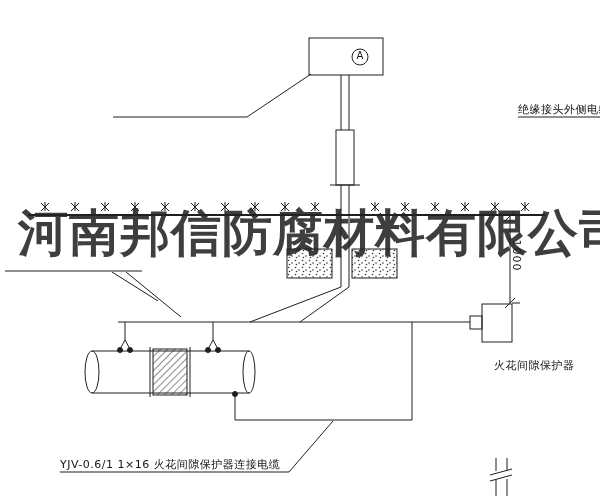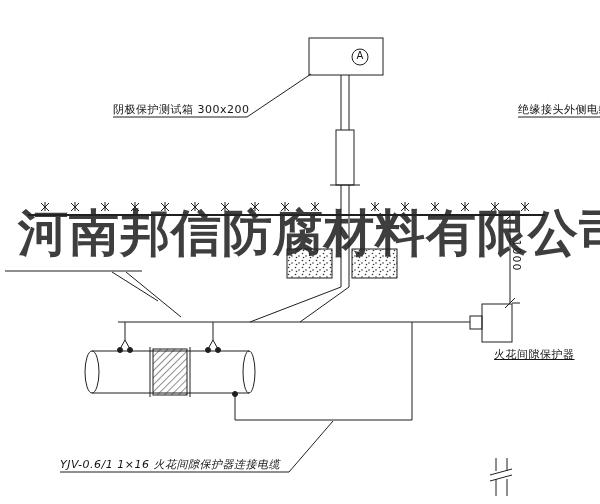--- a/index.html
+++ b/index.html
@@ -7,22 +7,22 @@
   body { font-family:"DejaVu Sans","Liberation Sans",sans-serif; background:#ffffff; }
   .canvas { position:relative; width:600px; height:504px; background:#ffffff; overflow:hidden; }
   .canvas svg { position:absolute; left:0; top:0; }
   .cad-label {
     position:absolute; font-size:11px; color:#141414;
     white-space:nowrap; letter-spacing:0.5px; line-height:13px;
   }
   .label-test-box   { left:113px; top:103px; }
   .label-outer-cable{ left:518px; top:103px; }
   .label-test-cable { left:5px;   top:257px; }
-  .label-spark-gap  { left:494px; top:348px;text-decoration:underline; }
-  .label-connect-cable { left:60px; top:458px;font-style:italic; }
+  .label-spark-gap  { left:494px; top:359px; }
+  .label-connect-cable { left:60px; top:458px; }
   .meter-a {
     position:absolute; left:354px; top:50px; width:12px;
     text-align:center; font-size:10px; color:#141414;
   }
   .dim-text {
     position:absolute; left:496px; top:249px; width:40px; height:13px;
     font-size:11px; text-align:center; color:#141414;
     transform:rotate(90deg); transform-origin:50% 50%;
     letter-spacing:1px;
   }
@@ -152,21 +152,20 @@
       <line x1="507" y1="458" x2="507" y2="471"></line>
       <line x1="490" y1="475" x2="512" y2="469"></line>
       <line x1="490" y1="481" x2="512" y2="475"></line>
       <line x1="496" y1="479" x2="496" y2="496"></line>
       <line x1="507" y1="479" x2="507" y2="496"></line>
     </g>
   </svg>
 
   <div class="meter-a">A</div>
 
-  <div class="cad-label label-test-box">阴极保护测试箱 300x200</div>
 
   <div class="cad-label label-outer-cable">绝缘接头外侧电缆</div>
 
 
   <div class="cad-label label-spark-gap">火花间隙保护器</div>
 
   <div class="cad-label label-connect-cable">YJV-0.6/1 1×16  火花间隙保护器连接电缆</div>
 
   <div class="dim-text">1000</div>
 

